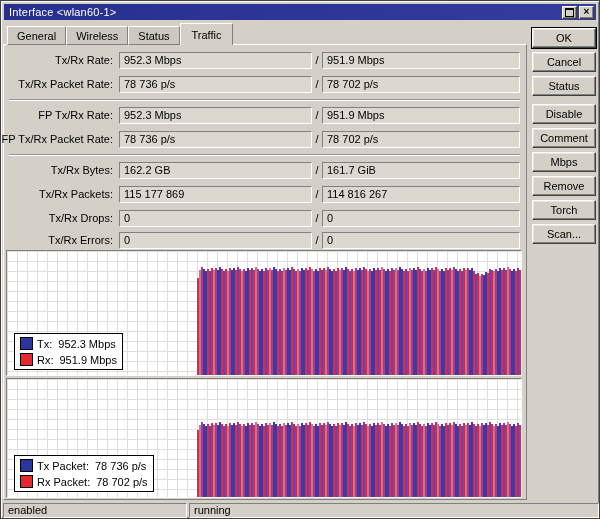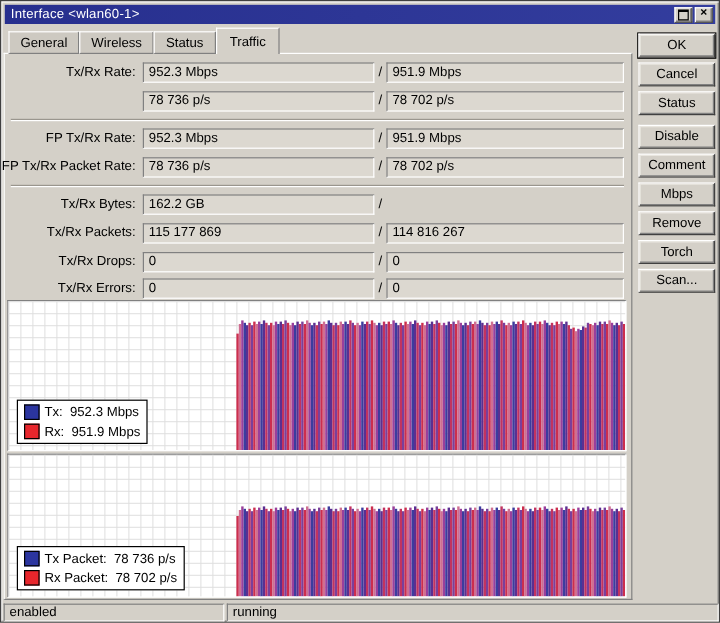--- a/index.html
+++ b/index.html
@@ -129,20 +129,21 @@
 
   <div class="panel"></div>
 
   <div class="row" style="top:51px;width:526px;">
     <span class="flabel">Tx/Rx Rate:</span>
     <span class="fbox tx">952.3 Mbps</span>
     <span class="fslash">/</span>
     <span class="fbox rx">951.9 Mbps</span>
   </div>
   <div class="row" style="top:75px;width:526px;">
+    <span class="flabel">Tx/Rx Packet Rate:</span>
     <span class="fbox tx">78 736 p/s</span>
     <span class="fslash">/</span>
     <span class="fbox rx">78 702 p/s</span>
   </div>
   <div class="groove" style="top:98px;"></div>
   <div class="row" style="top:106px;width:526px;">
     <span class="flabel">FP Tx/Rx Rate:</span>
     <span class="fbox tx">952.3 Mbps</span>
     <span class="fslash">/</span>
     <span class="fbox rx">951.9 Mbps</span>
@@ -151,20 +152,21 @@
     <span class="flabel">FP Tx/Rx Packet Rate:</span>
     <span class="fbox tx">78 736 p/s</span>
     <span class="fslash">/</span>
     <span class="fbox rx">78 702 p/s</span>
   </div>
   <div class="groove" style="top:153px;"></div>
   <div class="row" style="top:161px;width:526px;">
     <span class="flabel">Tx/Rx Bytes:</span>
     <span class="fbox tx">162.2 GB</span>
     <span class="fslash">/</span>
+    <span class="fbox rx">161.7 GiB</span>
   </div>
   <div class="row" style="top:185px;width:526px;">
     <span class="flabel">Tx/Rx Packets:</span>
     <span class="fbox tx">115 177 869</span>
     <span class="fslash">/</span>
     <span class="fbox rx">114 816 267</span>
   </div>
   <div class="row" style="top:209px;width:526px;">
     <span class="flabel">Tx/Rx Drops:</span>
     <span class="fbox tx">0</span>

